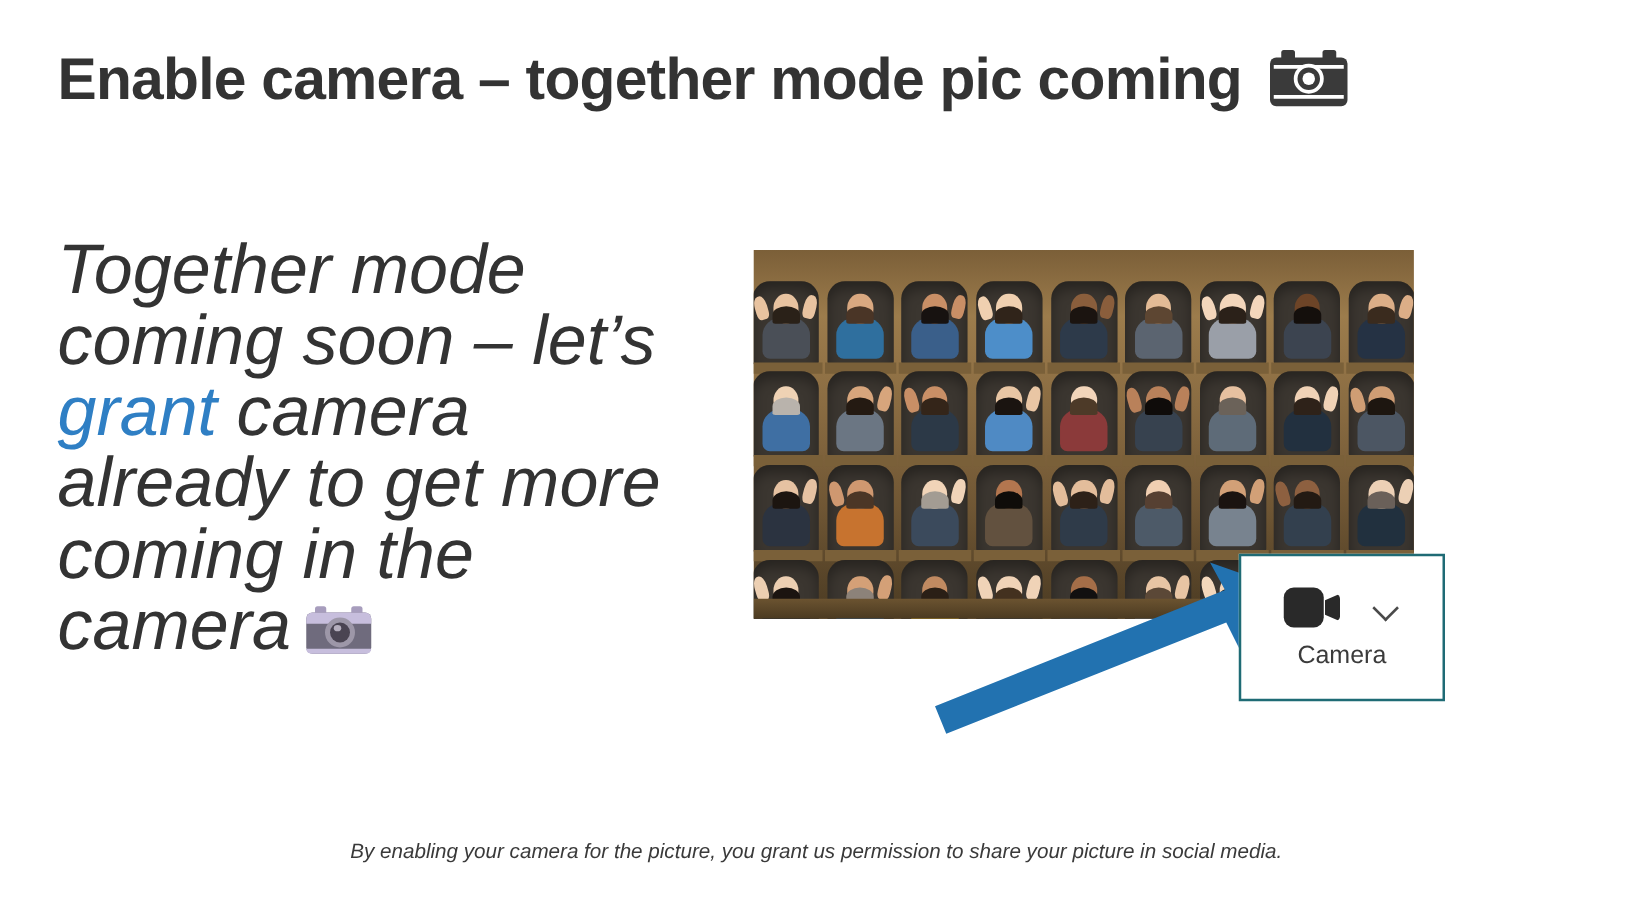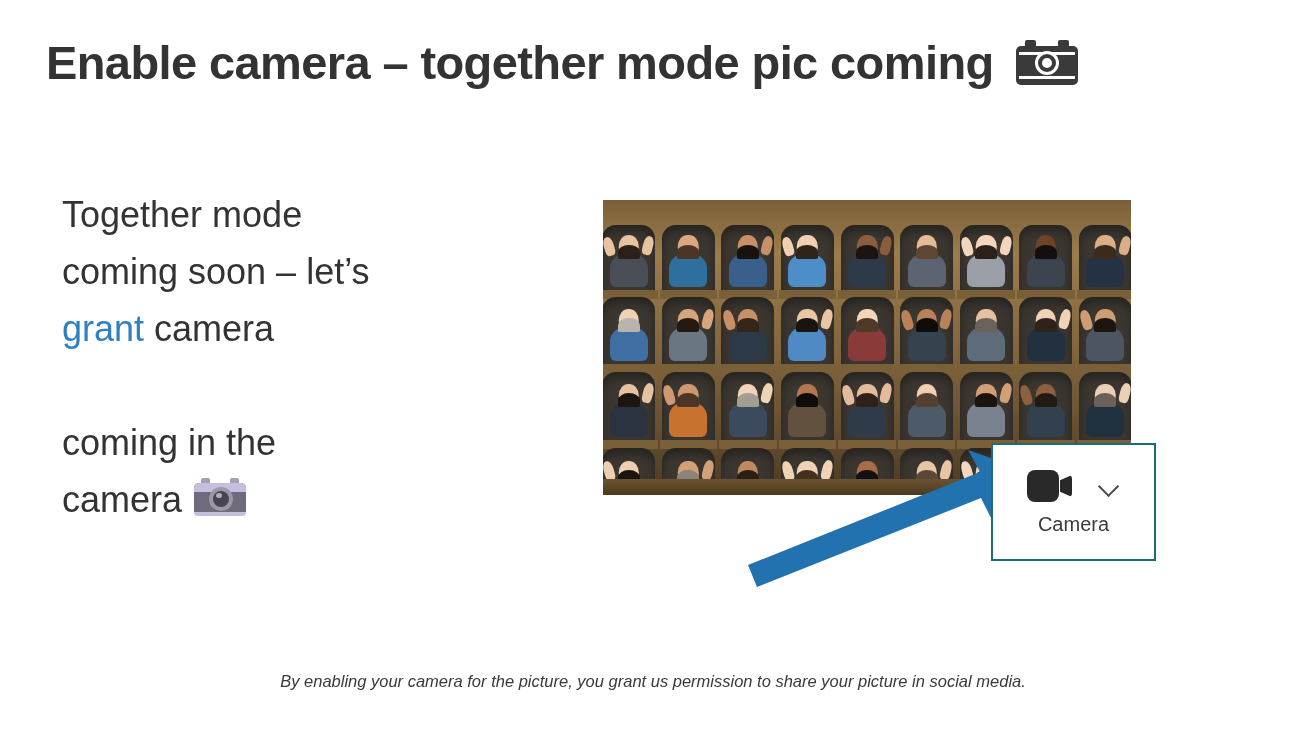--- a/index.html
+++ b/index.html
@@ -68,26 +68,27 @@
   .cam-mono .ringI {
     position: absolute; left: 26px; top: 18px;
     width: 10px; height: 10px;
     background: #ffffff;
     border-radius: 50%;
   }
 
   
   #body-text {
     position: absolute;
-    left: 62px; top: 186px;
+    left: 46px; top: 186px;
     width: 500px;
-    font-size: 36px;
+    font-size: 56px;
     line-height: 57px;
     color: #333333;
     font-weight: normal;
+    font-style: italic;
   }
   #body-text .accent { color: #2f7fc4; }
   .cam-color {
     display: inline-block;
     vertical-align: -6px;
     width: 52px; height: 40px;
     position: relative;
     margin-left: 12px;
   }
   .cam-color .cbody {
@@ -296,21 +297,21 @@
       <div class="ringO"></div>
       <div class="ringI"></div>
       <div class="stripeB"></div>
     </div>
   </div>
 
   <div id="body-text">
     <span>Together mode</span><br>
     <span>coming soon – let’s</span><br>
     <span class="accent">grant</span><span> camera</span><br>
-    <br>
+    <span>already to get more</span><br>
     <span>coming in the</span><br>
     <span>camera</span><span class="cam-color">
       <span class="knobL"></span>
       <span class="knobR"></span>
       <span class="cbody"></span>
       <span class="ctop"></span>
       <span class="cbot"></span>
       <span class="lensO"></span>
       <span class="lensI"></span>
       <span class="glint"></span>

